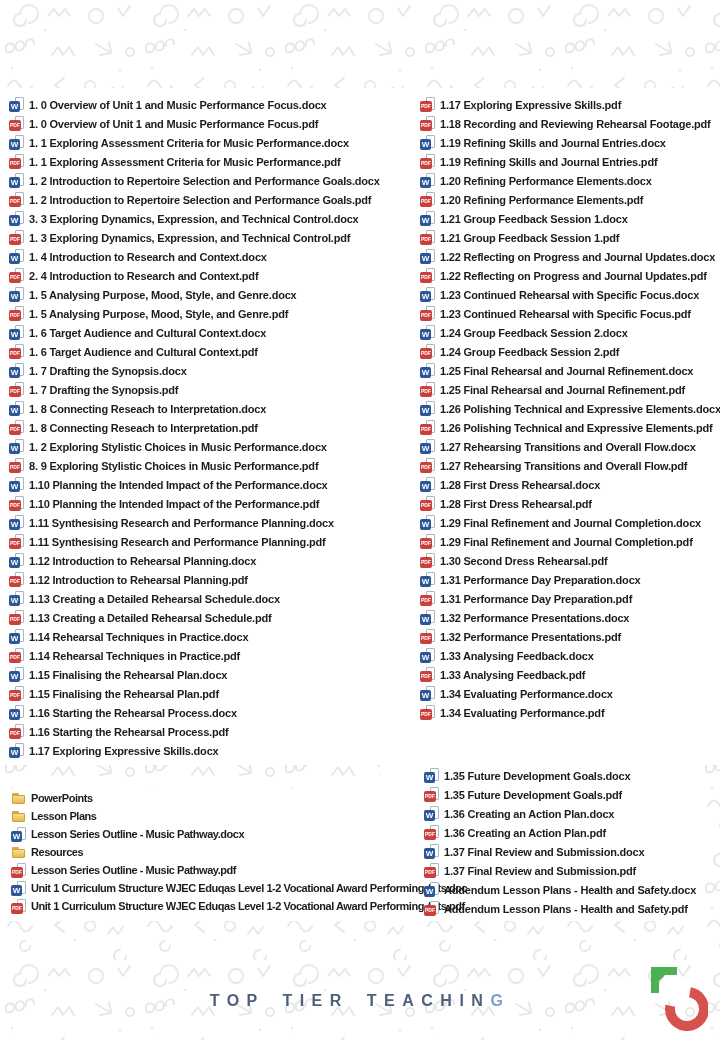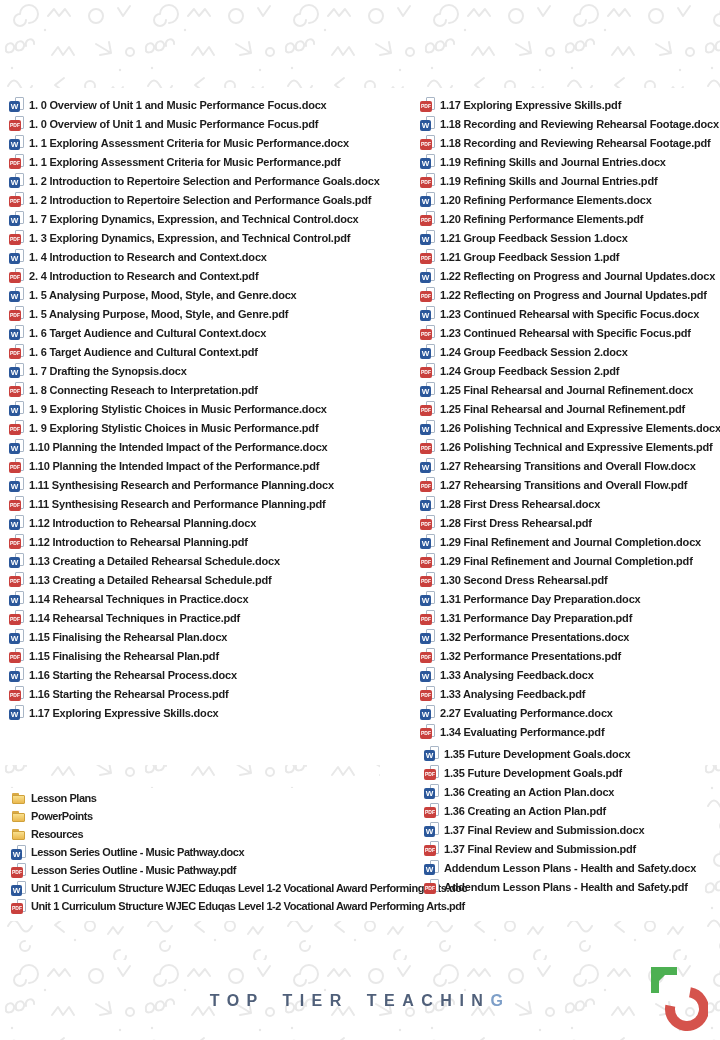--- a/index.html
+++ b/index.html
@@ -14,21 +14,21 @@
   .white-mask{position:absolute;background:#ffffff;z-index:1;}
   #mask-top{left:0;top:88px;width:720px;height:677px;}
   #mask-bottom-left{left:0;top:788px;width:468px;height:133px;}
   #mask-bottom-right{left:380px;top:764px;width:316px;height:157px;}
 
   
   .filelist{position:absolute;z-index:2;display:flex;flex-direction:column;font-weight:bold;}
   #sec-top_left{left:9px;top:95px;}
   #sec-top_right{left:420px;top:95px;}
   #sec-bottom_left{left:11px;top:789px;}
-  #sec-bottom_right{left:424px;top:744px;}
+  #sec-bottom_right{left:424px;top:766px;}
   .row{display:flex;align-items:center;height:19px;gap:5px;white-space:nowrap;}
   #sec-bottom_left .row{height:18px;}
   .flabel{font-size:11px;color:#1c1c1c;letter-spacing:-0.2px;}
   #sec-bottom_left .flabel{letter-spacing:-0.45px;}
 
   
   .ficon{position:relative;width:15px;height:15px;flex:0 0 15px;}
   .i-word::before,.i-pdf::before{
     content:"";position:absolute;right:0;top:0;width:9px;height:13px;
     background:#fff;border:1px solid #a9b6c6;border-radius:1px;box-sizing:border-box;
@@ -118,21 +118,21 @@
     <div class="row">
     <span class="ficon i-word"></span>
     <span class="flabel">1. 2 Introduction to Repertoire Selection and Performance Goals.docx</span>
   </div>
     <div class="row">
     <span class="ficon i-pdf"></span>
     <span class="flabel">1. 2 Introduction to Repertoire Selection and Performance Goals.pdf</span>
   </div>
     <div class="row">
     <span class="ficon i-word"></span>
-    <span class="flabel">1. 7 Exploring Dynamics, Expression, and Technical Control.docx</span>
+    <span class="flabel">3. 3 Exploring Dynamics, Expression, and Technical Control.docx</span>
   </div>
     <div class="row">
     <span class="ficon i-pdf"></span>
     <span class="flabel">1. 3 Exploring Dynamics, Expression, and Technical Control.pdf</span>
   </div>
     <div class="row">
     <span class="ficon i-word"></span>
     <span class="flabel">1. 4 Introduction to Research and Context.docx</span>
   </div>
     <div class="row">
@@ -154,29 +154,37 @@
     <div class="row">
     <span class="ficon i-pdf"></span>
     <span class="flabel">1. 6 Target Audience and Cultural Context.pdf</span>
   </div>
     <div class="row">
     <span class="ficon i-word"></span>
     <span class="flabel">1. 7 Drafting the Synopsis.docx</span>
   </div>
     <div class="row">
     <span class="ficon i-pdf"></span>
+    <span class="flabel">1. 7 Drafting the Synopsis.pdf</span>
+  </div>
+    <div class="row">
+    <span class="ficon i-word"></span>
+    <span class="flabel">1. 8 Connecting Reseach to Interpretation.docx</span>
+  </div>
+    <div class="row">
+    <span class="ficon i-pdf"></span>
     <span class="flabel">1. 8 Connecting Reseach to Interpretation.pdf</span>
   </div>
     <div class="row">
     <span class="ficon i-word"></span>
-    <span class="flabel">1. 9 Exploring Stylistic Choices in Music Performance.docx</span>
-  </div>
-    <div class="row">
-    <span class="ficon i-pdf"></span>
-    <span class="flabel">1. 9 Exploring Stylistic Choices in Music Performance.pdf</span>
+    <span class="flabel">1. 2 Exploring Stylistic Choices in Music Performance.docx</span>
+  </div>
+    <div class="row">
+    <span class="ficon i-pdf"></span>
+    <span class="flabel">8. 9 Exploring Stylistic Choices in Music Performance.pdf</span>
   </div>
     <div class="row">
     <span class="ficon i-word"></span>
     <span class="flabel">1.10 Planning the Intended Impact of the Performance.docx</span>
   </div>
     <div class="row">
     <span class="ficon i-pdf"></span>
     <span class="flabel">1.10 Planning the Intended Impact of the Performance.pdf</span>
   </div>
     <div class="row">
@@ -231,24 +239,20 @@
     <span class="ficon i-word"></span>
     <span class="flabel">1.17 Exploring Expressive Skills.docx</span>
   </div>
   </div>
 <div id="sec-top_right" class="filelist">
     <div class="row">
     <span class="ficon i-pdf"></span>
     <span class="flabel">1.17 Exploring Expressive Skills.pdf</span>
   </div>
     <div class="row">
-    <span class="ficon i-word"></span>
-    <span class="flabel">1.18 Recording and Reviewing Rehearsal Footage.docx</span>
-  </div>
-    <div class="row">
     <span class="ficon i-pdf"></span>
     <span class="flabel">1.18 Recording and Reviewing Rehearsal Footage.pdf</span>
   </div>
     <div class="row">
     <span class="ficon i-word"></span>
     <span class="flabel">1.19 Refining Skills and Journal Entries.docx</span>
   </div>
     <div class="row">
     <span class="ficon i-pdf"></span>
     <span class="flabel">1.19 Refining Skills and Journal Entries.pdf</span>
@@ -356,43 +360,43 @@
     <div class="row">
     <span class="ficon i-word"></span>
     <span class="flabel">1.33 Analysing Feedback.docx</span>
   </div>
     <div class="row">
     <span class="ficon i-pdf"></span>
     <span class="flabel">1.33 Analysing Feedback.pdf</span>
   </div>
     <div class="row">
     <span class="ficon i-word"></span>
-    <span class="flabel">2.27 Evaluating Performance.docx</span>
+    <span class="flabel">1.34 Evaluating Performance.docx</span>
   </div>
     <div class="row">
     <span class="ficon i-pdf"></span>
     <span class="flabel">1.34 Evaluating Performance.pdf</span>
   </div>
   </div>
 <div id="sec-bottom_left" class="filelist">
+    <div class="row">
+    <span class="ficon i-folder"></span>
+    <span class="flabel">PowerPoints</span>
+  </div>
     <div class="row">
     <span class="ficon i-folder"></span>
     <span class="flabel">Lesson Plans</span>
   </div>
     <div class="row">
-    <span class="ficon i-folder"></span>
-    <span class="flabel">PowerPoints</span>
+    <span class="ficon i-word"></span>
+    <span class="flabel">Lesson Series Outline - Music Pathway.docx</span>
   </div>
     <div class="row">
     <span class="ficon i-folder"></span>
     <span class="flabel">Resources</span>
-  </div>
-    <div class="row">
-    <span class="ficon i-word"></span>
-    <span class="flabel">Lesson Series Outline - Music Pathway.docx</span>
   </div>
     <div class="row">
     <span class="ficon i-pdf"></span>
     <span class="flabel">Lesson Series Outline - Music Pathway.pdf</span>
   </div>
     <div class="row">
     <span class="ficon i-word"></span>
     <span class="flabel">Unit 1 Curriculum Structure WJEC Eduqas Level 1-2 Vocational Award Performing Arts.doc</span>
   </div>
     <div class="row">

